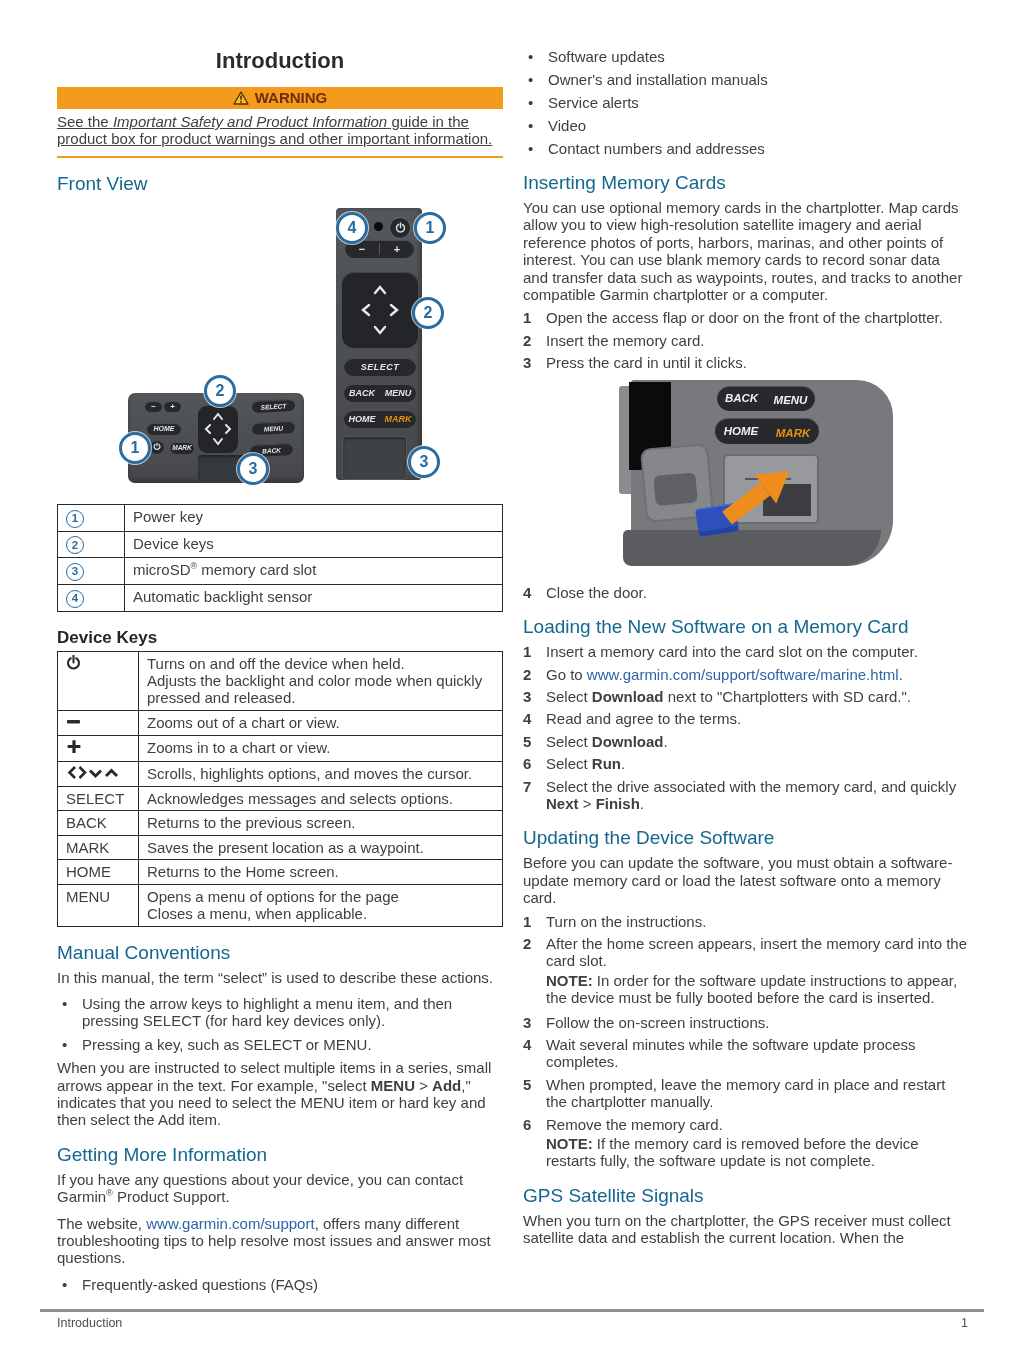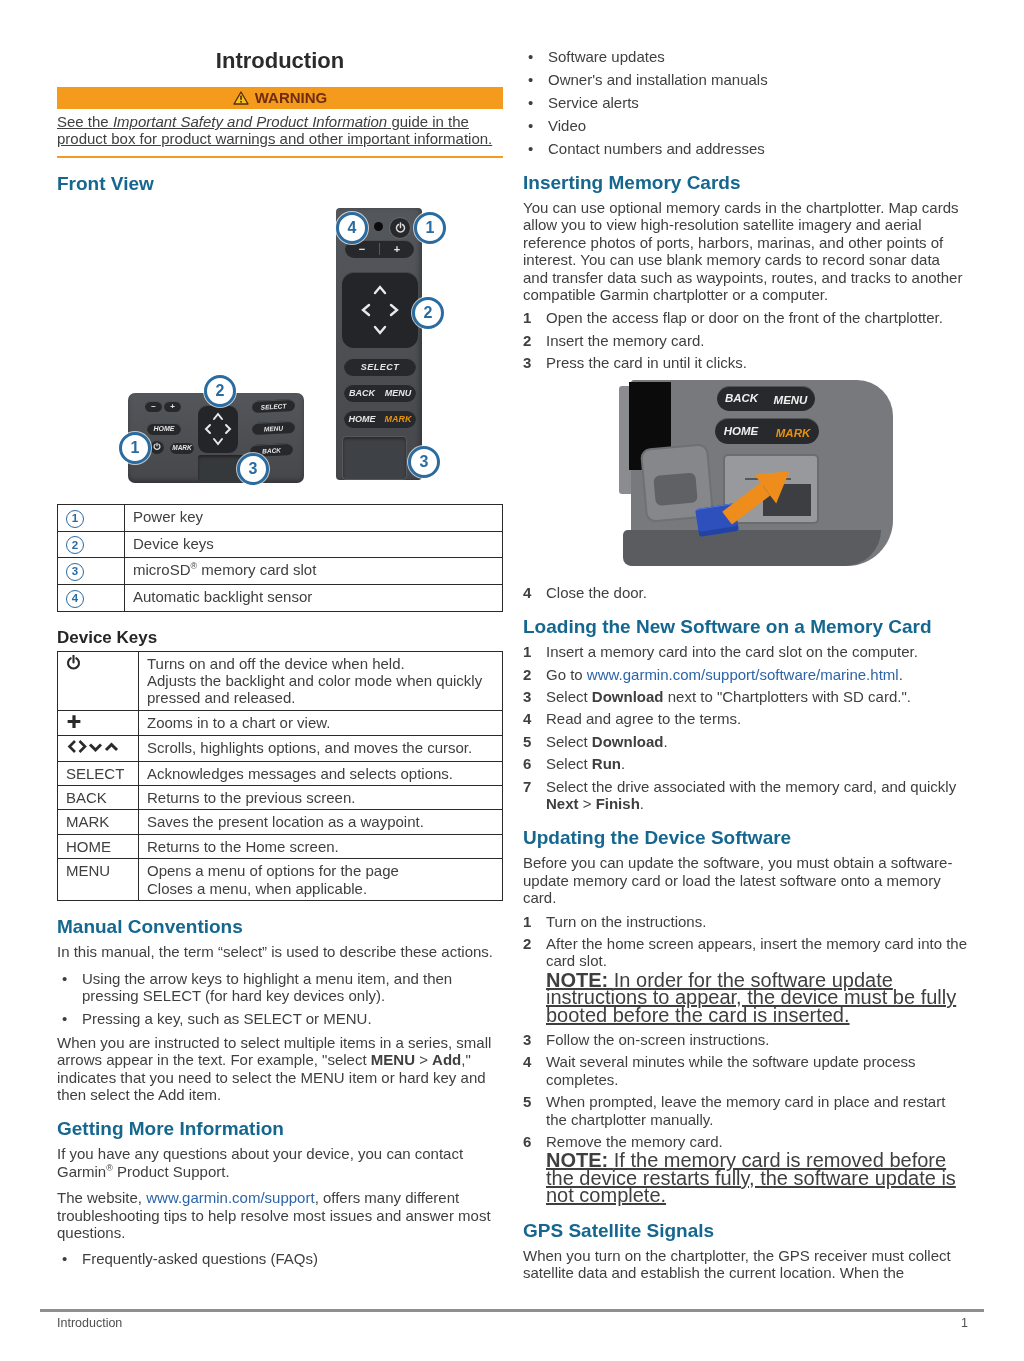--- a/index.html
+++ b/index.html
@@ -6,40 +6,40 @@
   body{
     width:1024px;height:1361px;position:relative;background:#ffffff;
     font-family:"Liberation Sans",sans-serif;color:#3f3f3f;overflow:hidden;
     -webkit-font-smoothing:antialiased;
   }
   .col{position:absolute;top:48px;}
   .col-left{left:57px;width:446px;}
   .col-right{left:523px;width:446px;}
   p,.line{font-size:15px;line-height:17.4px;margin:0 0 9px;}
   .doc-title{font-size:22px;font-weight:bold;color:#2b2b2b;text-align:center;margin:0 0 13px;}
-  h2.blue{color:#15678f;font-size:19px;line-height:23px;font-weight:bold;margin:14px 0 5px;}
+  h2.blue{color:#15678f;font-size:19px;line-height:23px;font-weight:normal;margin:14px 0 5px;}
   h3.black{color:#262626;font-size:17px;font-weight:bold;margin:16px 0 3px;}
   .b{font-weight:bold;}
   .i{font-style:italic;}
   .link{color:#2d64a8;}
   sup{font-size:9px;line-height:0;}
   
   .warnbar{background:#F49B1D;color:#6f2c10;font-weight:bold;font-size:15px;
     text-align:center;padding:2px 0 3px;display:flex;align-items:center;justify-content:center;gap:6px;}
   .warnbody{border-bottom:2px solid #F49B1D;padding:4px 0 8px;}
   .warnbody p{margin:0;text-decoration:underline;}
   
   .bul{display:flex;font-size:15px;line-height:17.4px;margin:0 0 6px;}
   .bul::before{content:"•";flex:none;width:25px;padding-left:5px;box-sizing:border-box;}
   .bul-sp{margin-bottom:5.5px;}
   
   .step{display:flex;font-size:15px;line-height:17.4px;margin:0 0 5px;}
   .sn{flex:none;width:23px;font-weight:bold;}
   .sb{flex:1;}
-  .note{font-size:20px;line-height:17.4px;margin:1px 0 7px 23px;text-decoration:underline;}
+  .note{font-size:15px;line-height:17.4px;margin:1px 0 7px 23px;}
   
   table.doc{border-collapse:collapse;width:100%;margin:0;}
   table.doc td{border:1.4px solid #2a2a2a;font-size:15px;line-height:17.4px;
     padding:3px 8px;vertical-align:top;}
   td.keycol{width:50px;}
   td.keycol2{width:64px;padding-left:5px;padding-right:2px;}
   .circ{display:inline-flex;width:16px;height:16px;border:1.6px solid #2a6ba0;border-radius:50%;
     color:#2a6ba0;font-weight:bold;font-size:11.5px;align-items:center;justify-content:center;margin-top:1px;}
   
   .co{position:absolute;width:26px;height:26px;border:3px solid #2a6ba0;border-radius:50%;background:#fff;
@@ -247,20 +247,30 @@
         </span>
       </td>
       <td>
         <div class="line" style="margin:0;">Turns on and off the device when held.</div>
         <div class="line" style="margin:0;">Adjusts the backlight and color mode when quickly pressed and released.</div>
       </td>
     </tr>
     <tr>
       <td class="keycol2">
         <span style="display:inline-flex;">
+              <svg width="16" height="15">
+                <rect x="1" y="6" width="13" height="3.4" rx="1" fill="#2a2a2a"></rect>
+              </svg>
+            </span>
+      </td>
+      <td>Zooms out of a chart or view.</td>
+    </tr>
+    <tr>
+      <td class="keycol2">
+        <span style="display:inline-flex;">
               <svg width="16" height="15" viewBox="0 0 16 16">
                 <path d="M6.3 1.2 h3.4 v5.1 h5.1 v3.4 h-5.1 v5.1 h-3.4 v-5.1 h-5.1 v-3.4 h5.1 z" fill="#2a2a2a"></path>
               </svg>
             </span>
       </td>
       <td>Zooms in to a chart or view.</td>
     </tr>
     <tr>
       <td class="keycol2">
         <span style="display:inline-flex;">

